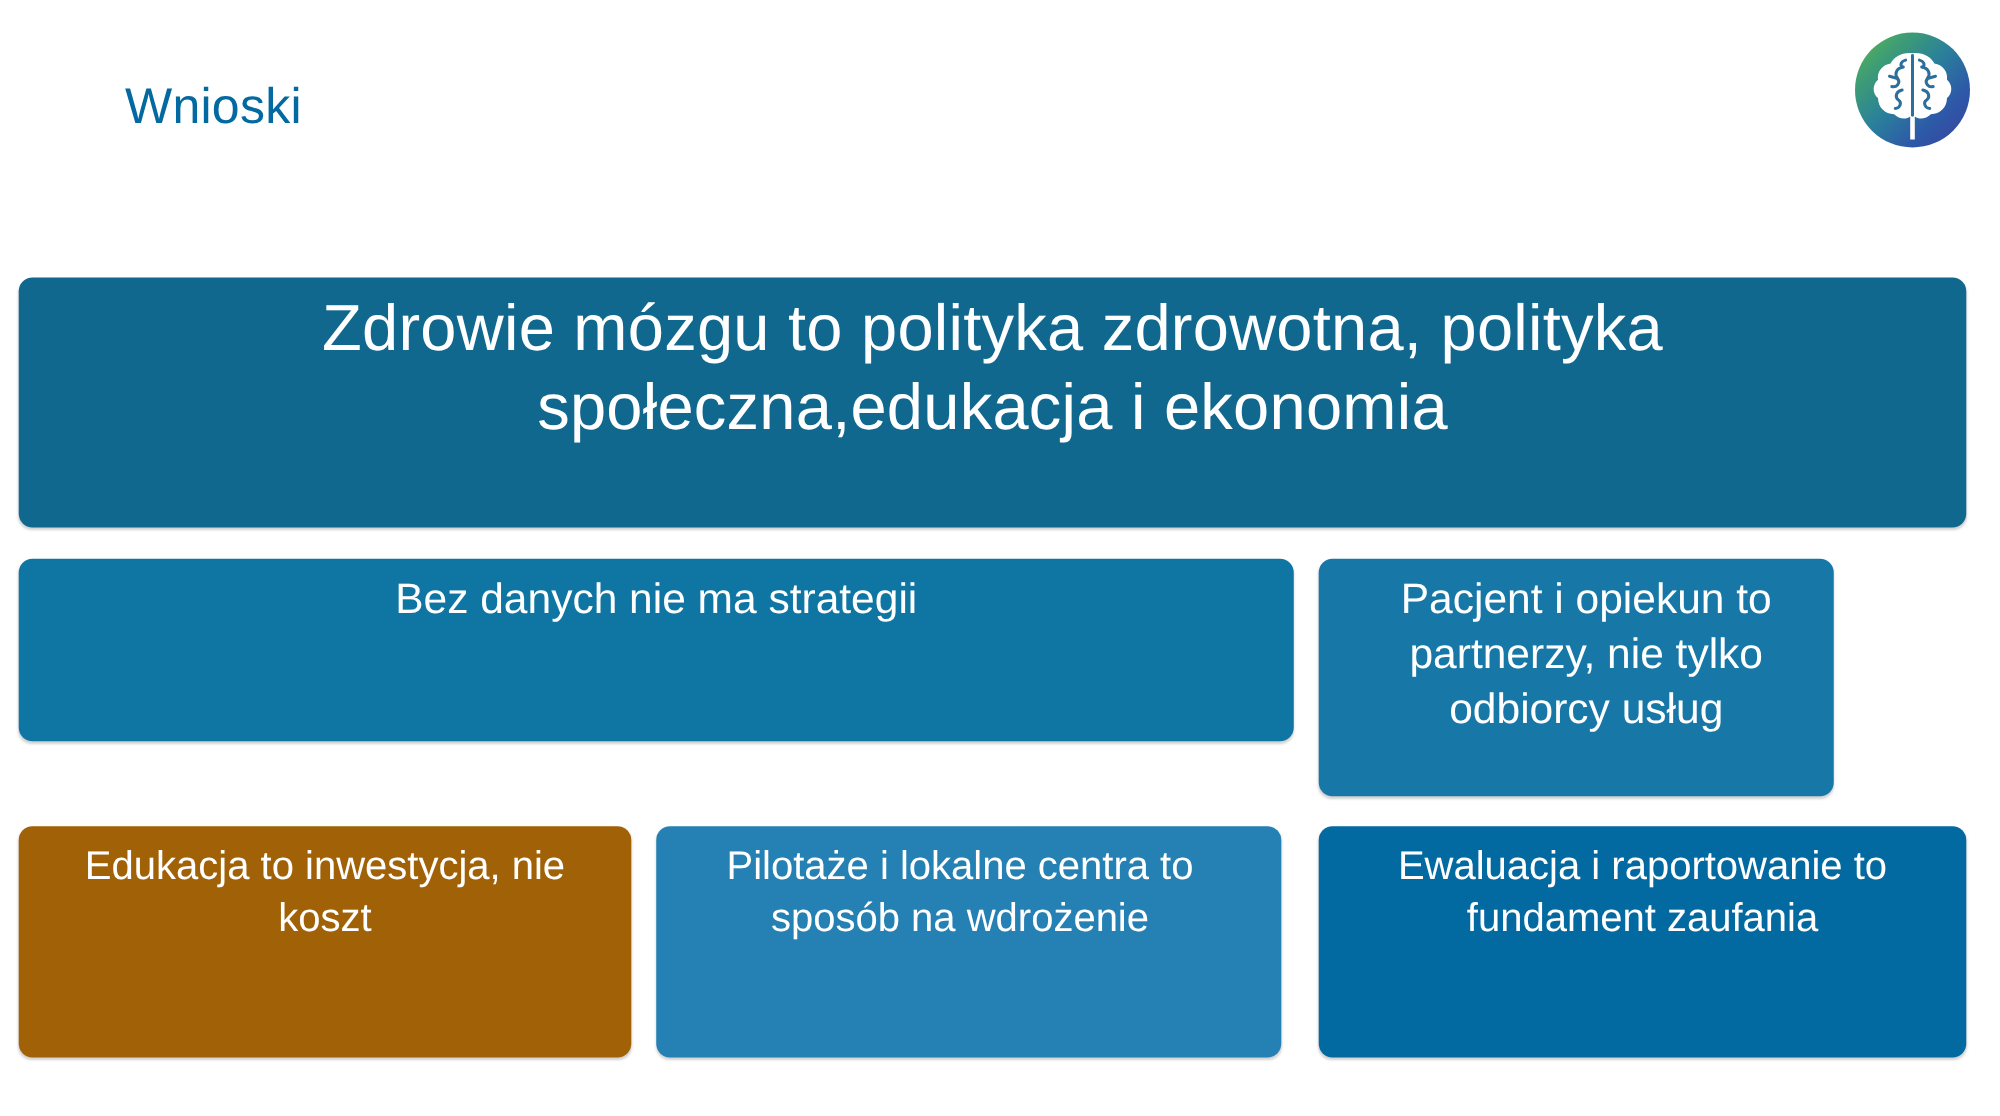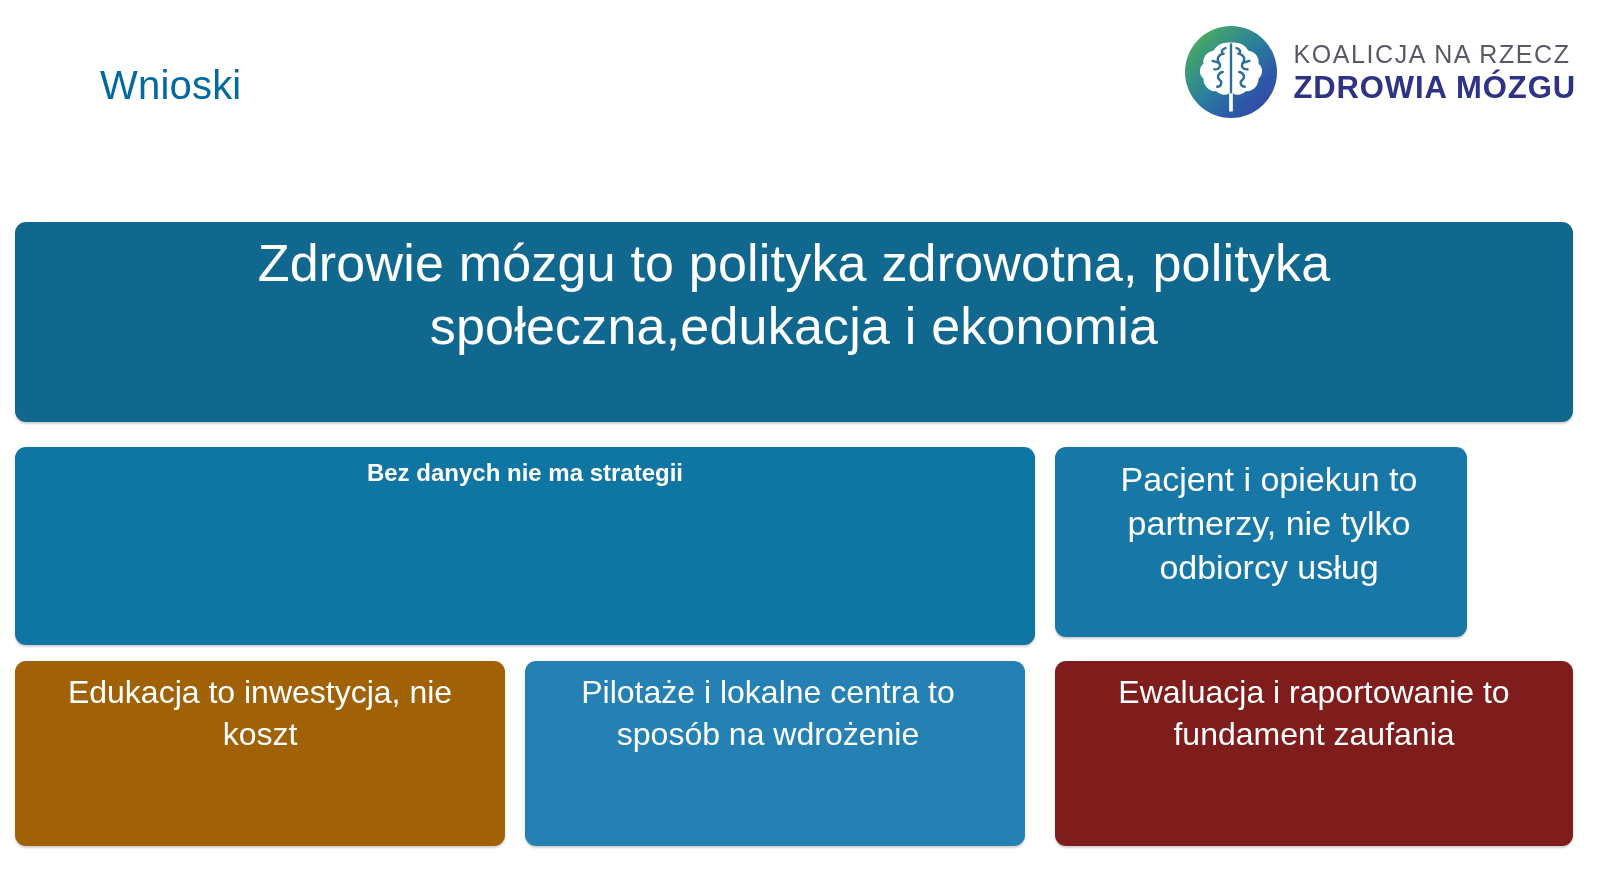--- a/index.html
+++ b/index.html
@@ -105,24 +105,24 @@
     line-height: 1.22;
     letter-spacing: 0.2px;
     padding-left: 60px;
     padding-right: 60px;
   }
 
   .box-data {
     left: 15px;
     top: 447px;
     width: 1020px;
-    height: 198px;
+    height: 146px;
     background: #0f76a4;
-    font-size: 24px;
-    font-weight: 700;
+    font-size: 34px;
+    font-weight: 400;
     line-height: 1.3;
   }
 
   .box-patient {
     left: 1055px;
     top: 447px;
     width: 412px;
     height: 190px;
     background: #1778a8;
     font-size: 34px;
@@ -156,21 +156,21 @@
     line-height: 1.32;
     padding-left: 8px;
     padding-right: 22px;
   }
 
   .box-evaluation {
     left: 1055px;
     top: 661px;
     width: 518px;
     height: 185px;
-    background: #7f1d1d;
+    background: #0369a1;
     font-size: 32px;
     font-weight: 400;
     line-height: 1.32;
     padding-left: 22px;
     padding-right: 22px;
   }
 
   .box-text {
     display: block;
     width: 100%;
@@ -195,24 +195,20 @@
           <path d="M37 40 L30 38"></path>
           <path d="M41 50 C36 51 34 56 38 59 C41 61 39 66 35 66"></path>
           <path d="M58 30 C64 31 66 36 63 40 C60 44 64 48 68 47"></path>
           <path d="M63 40 L70 38"></path>
           <path d="M59 50 C64 51 66 56 62 59 C59 61 61 66 65 66"></path>
           <path d="M44 24 C40 25 39 28 41 30"></path>
           <path d="M56 24 C60 25 61 28 59 30"></path>
         </g>
       </svg>
     </div>
-    <div class="logo-text">
-      <span class="logo-line1">KOALICJA NA RZECZ</span>
-      <span class="logo-line2">ZDROWIA MÓZGU</span>
-    </div>
   </div>
 
   <div class="box box-banner">
     <span class="box-text">Zdrowie mózgu  to polityka  zdrowotna, polityka społeczna,edukacja i ekonomia</span>
   </div>
 
   <div class="box box-data">
     <span class="box-text">Bez danych nie ma strategii</span>
   </div>
 

